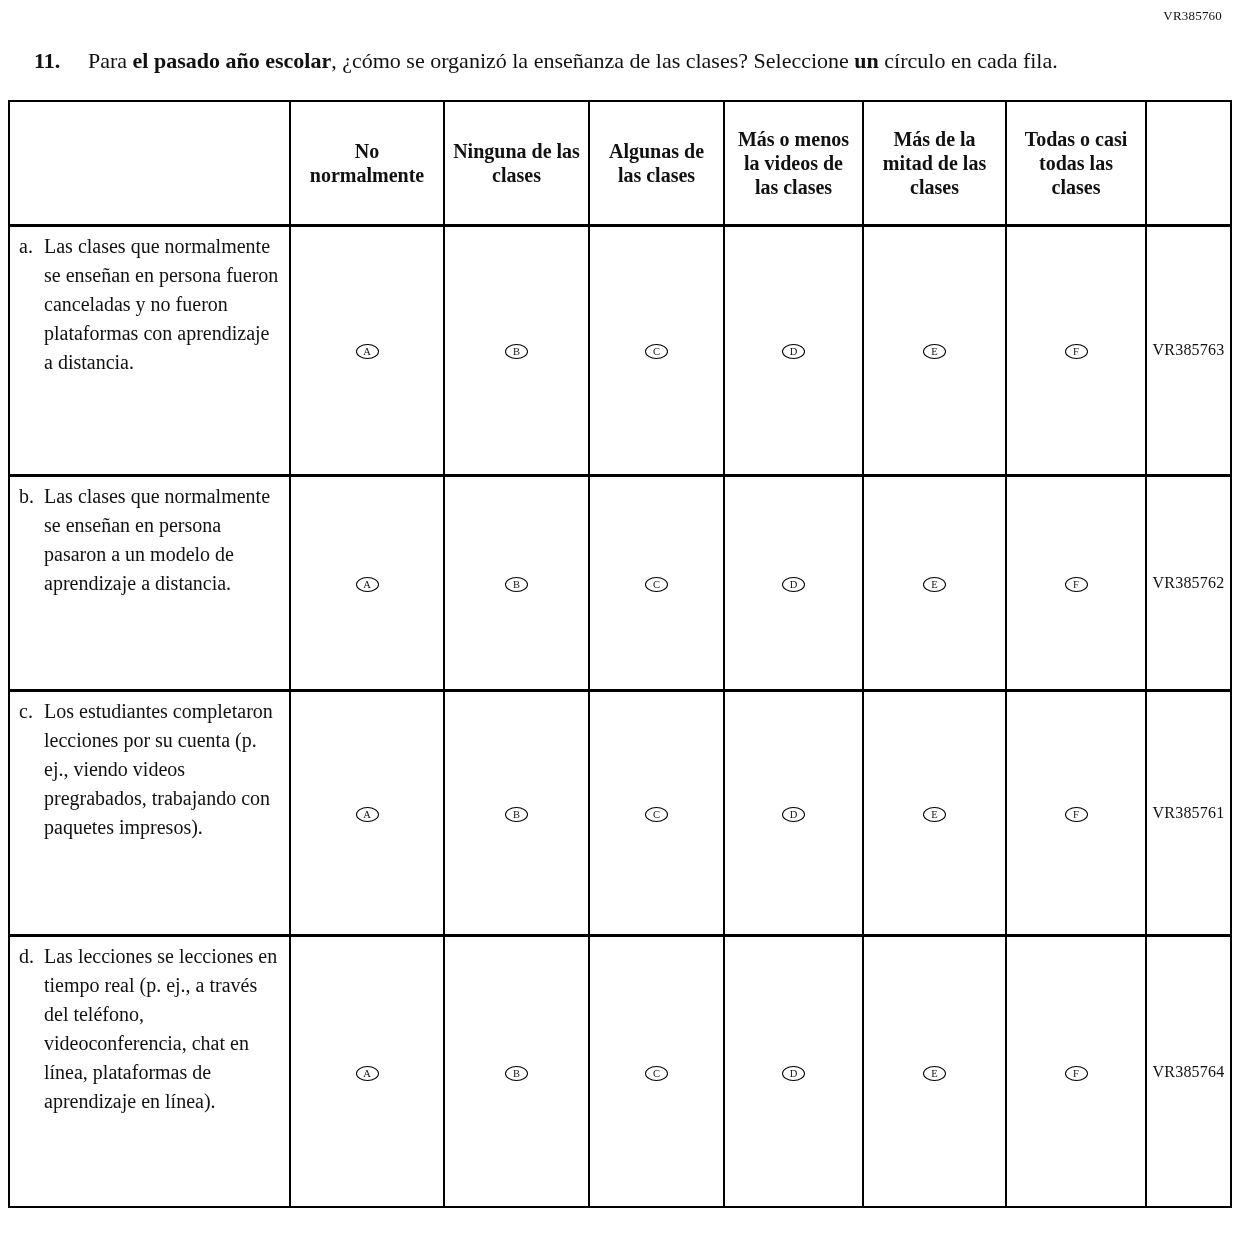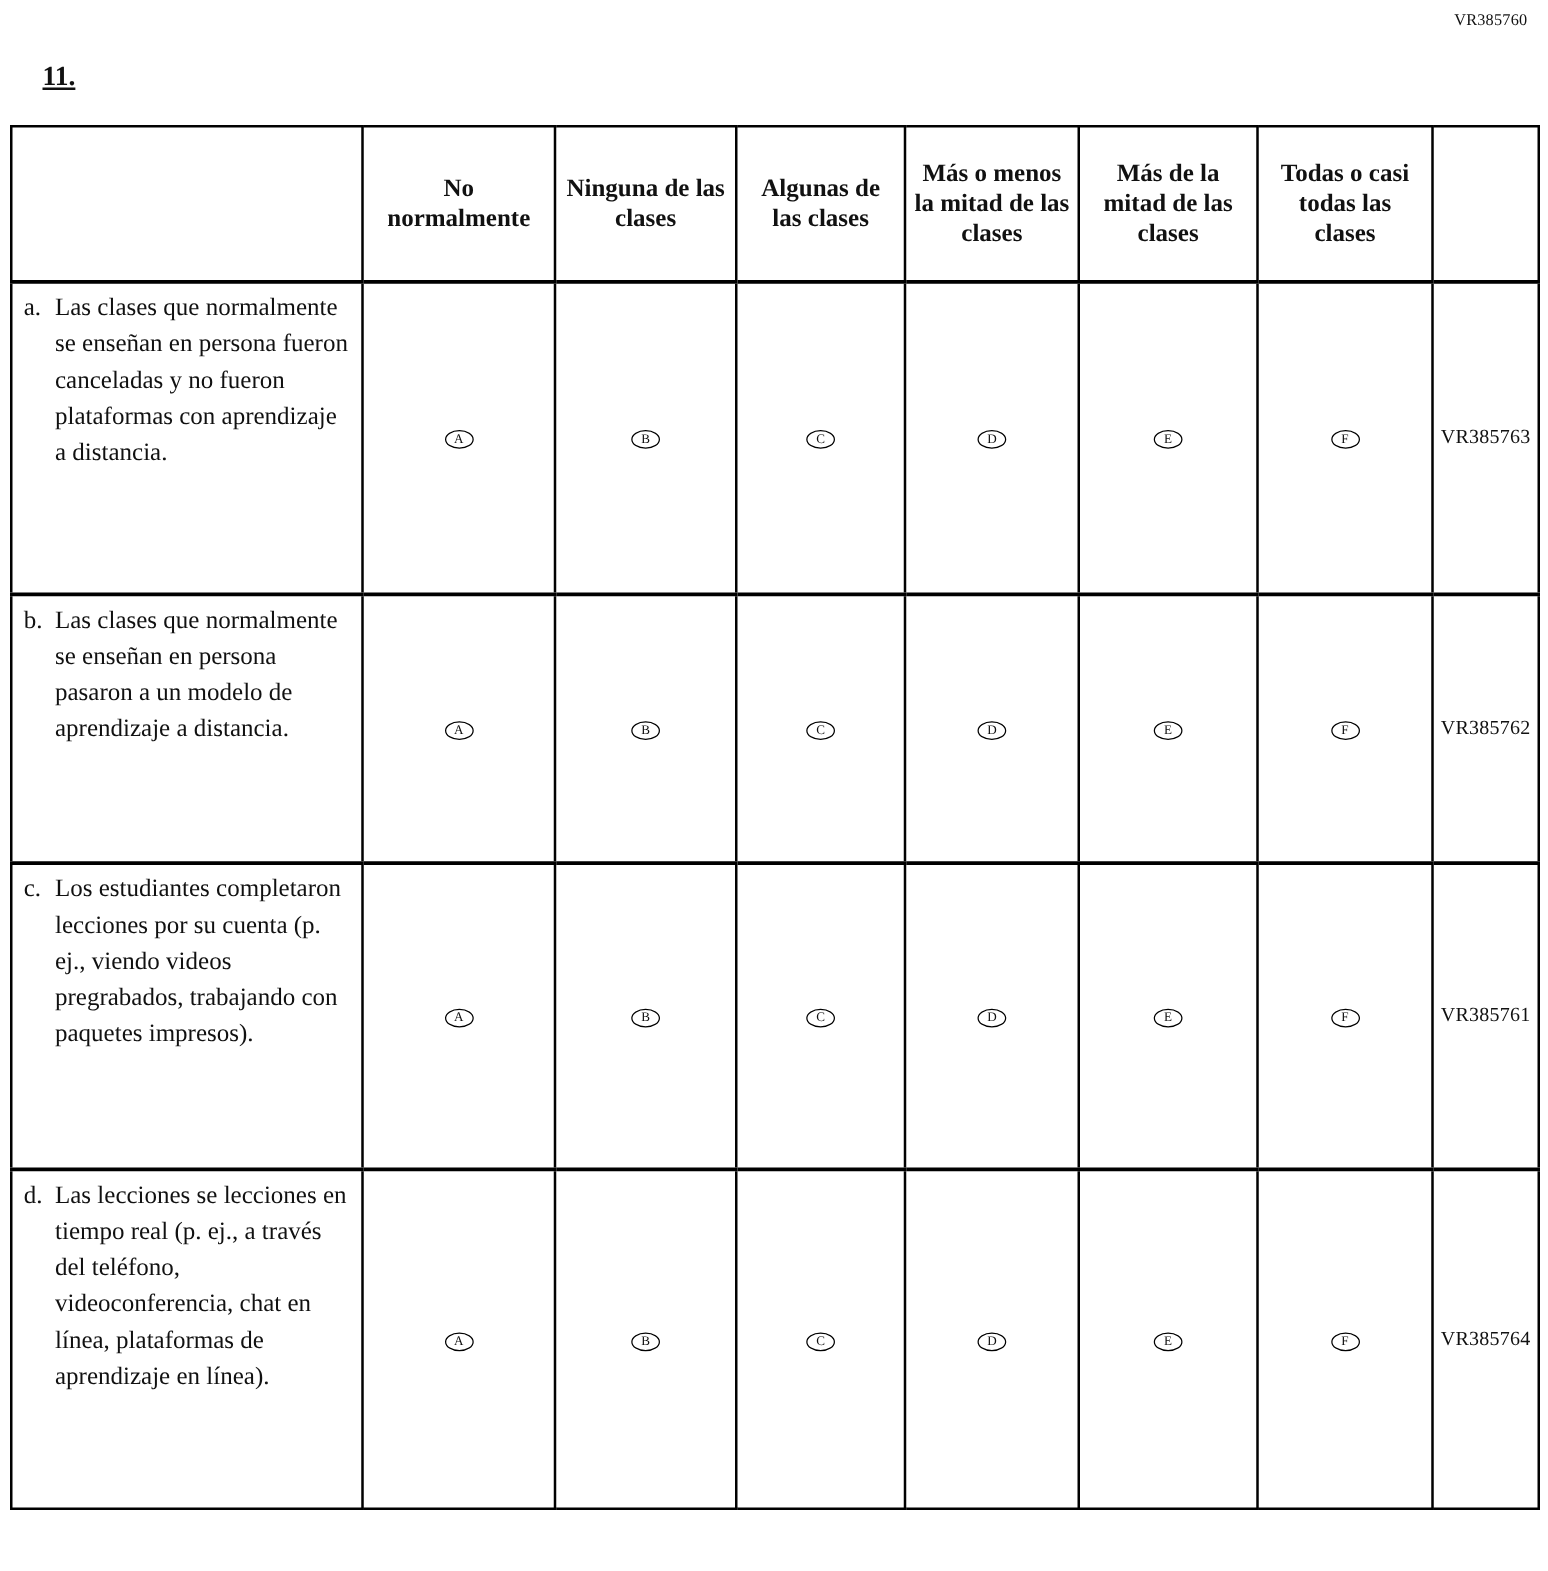--- a/index.html
+++ b/index.html
@@ -21,21 +21,20 @@
     top: 8px;
     right: 16px;
     font-size: 13px;
     letter-spacing: 0.2px;
   }
   .question {
     display: flex;
     margin: 46px 30px 0 34px;
     font-size: 22px;
     line-height: 1.38;
-    text-decoration: underline;
   }
   .q-number {
     flex: 0 0 54px;
     font-weight: bold;
   }
   .q-text {
     max-width: 1030px;
   }
   .q-text b { font-weight: bold; }
 
@@ -104,40 +103,41 @@
 </style>
 </head>
 <body>
 
 <div class="page">
 
   <div class="doc-code">VR385760</div>
 
   <div class="question">
     <div class="q-number">11.</div>
+    <div class="q-text"><span>Para </span><b>el pasado año escolar</b><span>, ¿cómo se organizó la enseñanza de las clases? Seleccione </span><b>un</b><span> círculo en cada fila.</span></div>
   </div>
 
   <table class="survey">
     <colgroup>
       <col style="width:281px">
       <col style="width:154px">
       <col style="width:145px">
       <col style="width:135px">
       <col style="width:139px">
       <col style="width:143px">
       <col style="width:140px">
       <col style="width:85px">
     </colgroup>
     <thead>
       <tr>
         <th class="col-head corner-cell"></th>
         <th class="col-head">No normalmente</th>
         <th class="col-head">Ninguna de las clases</th>
         <th class="col-head">Algunas de las clases</th>
-        <th class="col-head">Más o menos la mitad de las clases</th>
+        <th class="col-head">Más o menos la videos de las clases</th>
         <th class="col-head">Más de la mitad de las clases</th>
         <th class="col-head">Todas o casi todas las clases</th>
         <th class="col-head code-col"></th>
       </tr>
     </thead>
     <tbody>
       <tr class="row-a">
         <td class="label-cell">
           <div class="row-label">
             <span class="row-prefix">a.</span>

